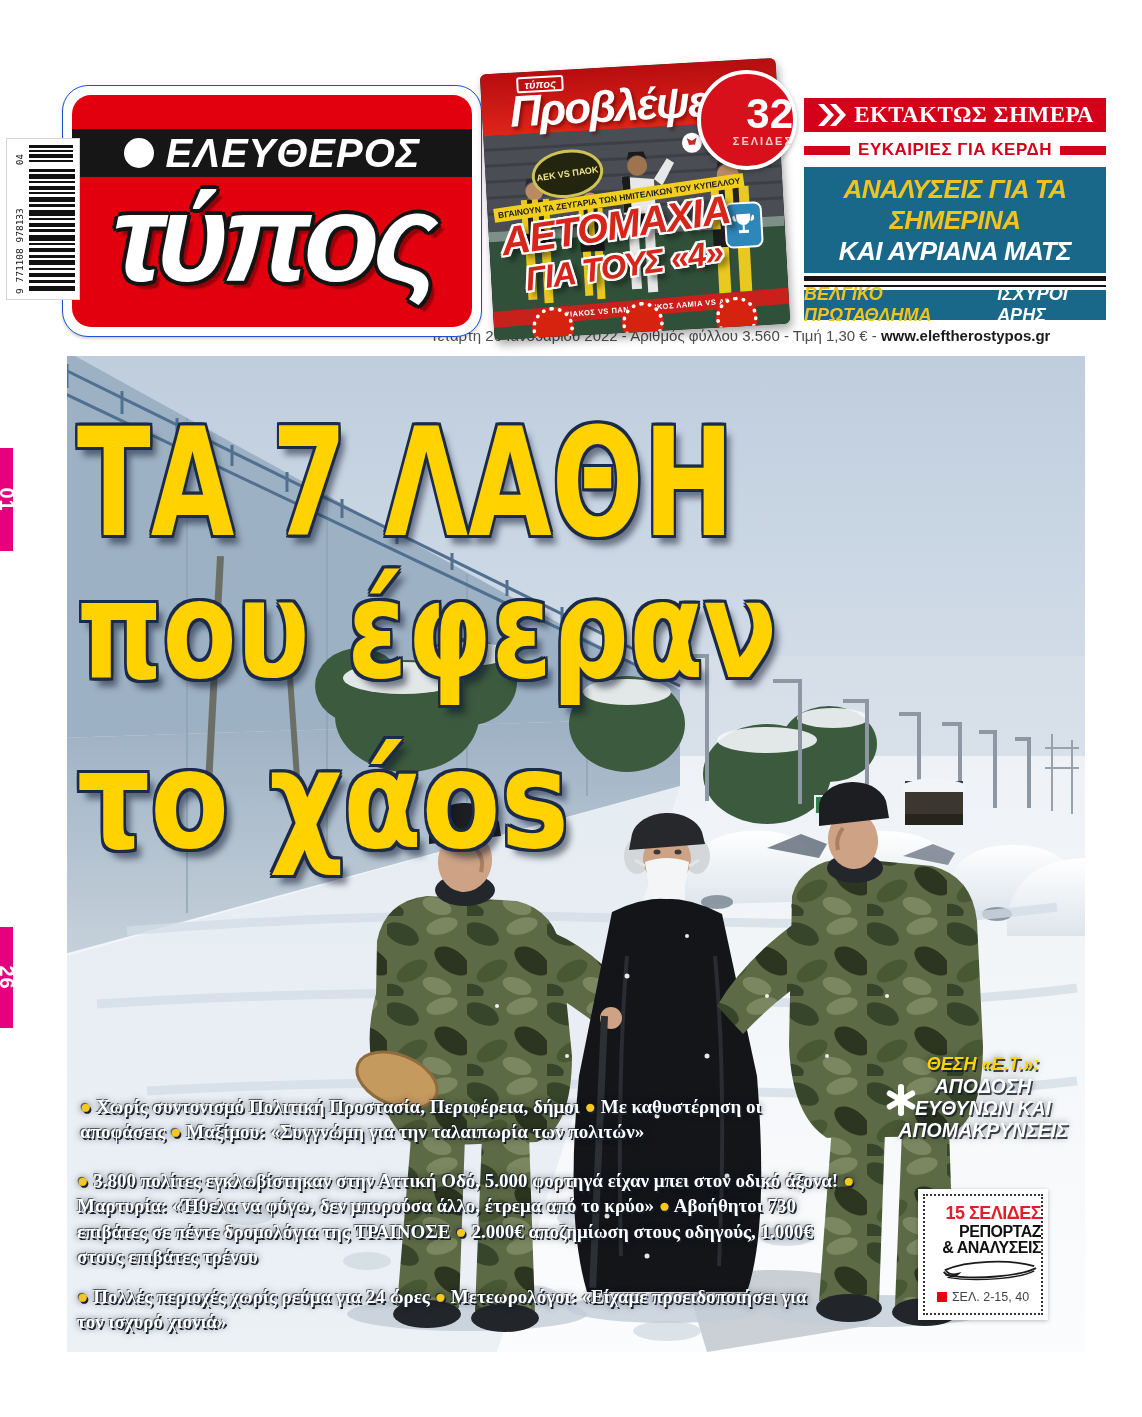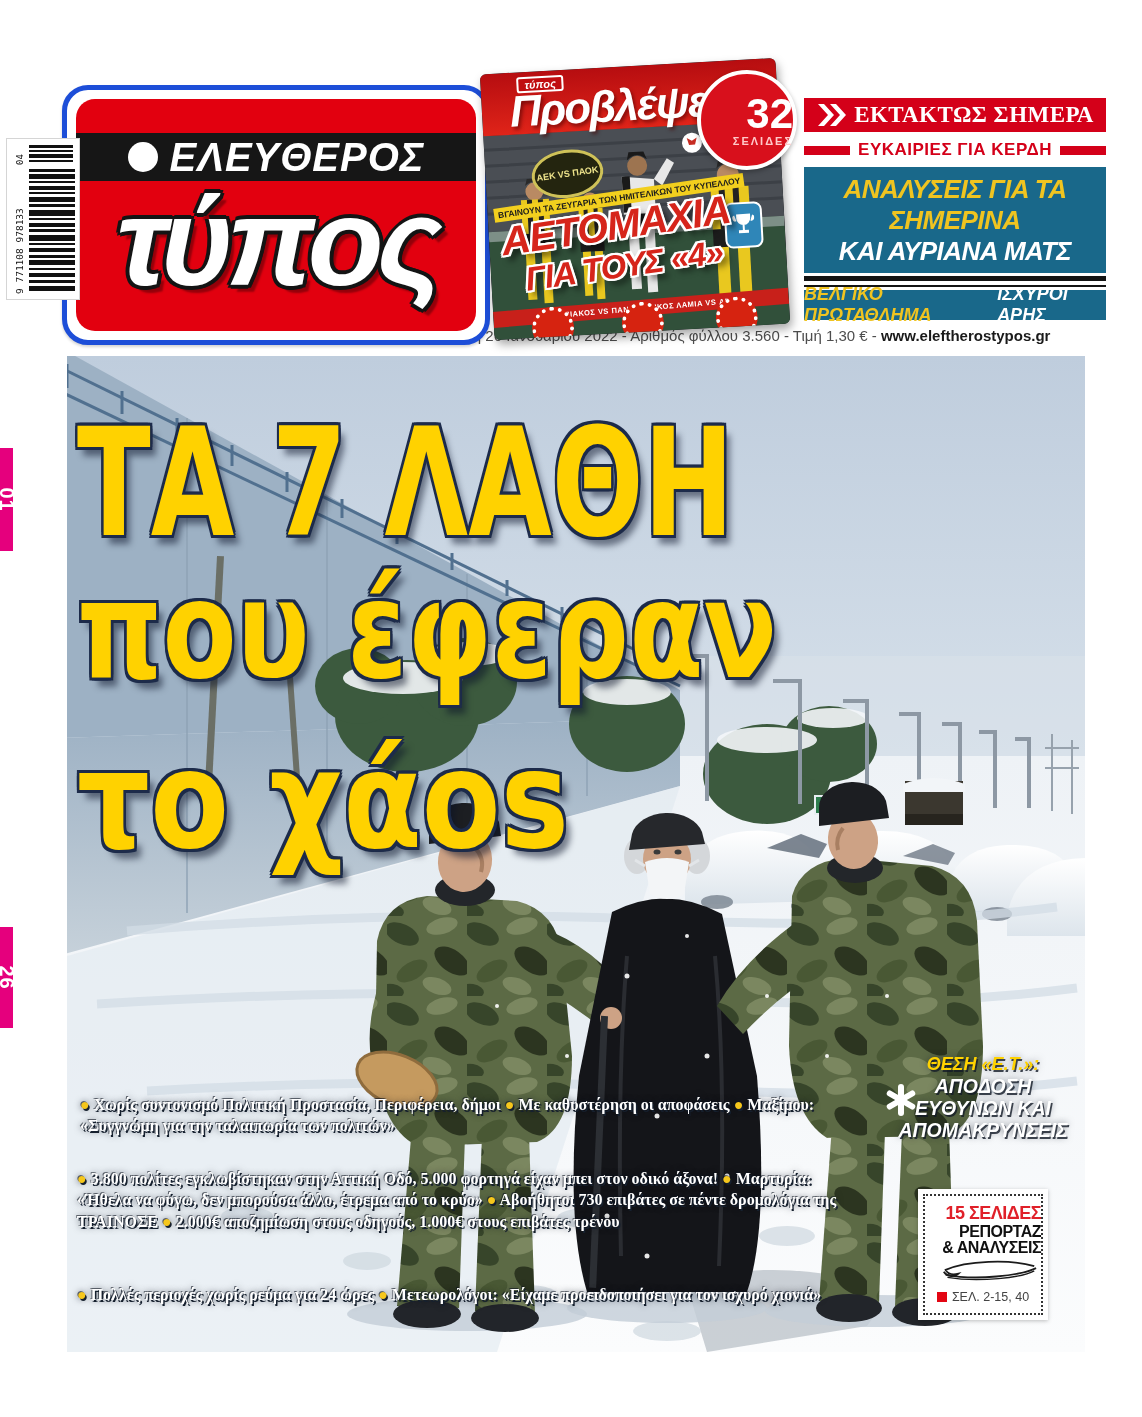--- a/index.html
+++ b/index.html
@@ -1,20 +1,20 @@
 <!DOCTYPE html>
 <html><head>
 <meta charset="utf-8">
 <style>
   html,body{margin:0;padding:0;background:#ffffff;}
   .page{position:relative;width:1142px;height:1417px;background:#fff;overflow:hidden;
         font-family:"Liberation Sans",sans-serif;}
   
   .masthead-card{position:absolute;left:62px;top:85px;width:418px;height:250px;background:#fff;
-    border:5px solid #1d4ed8;border-radius:26px;box-shadow:0 2px 3px rgba(0,0,0,.18);z-index:3;}
+    border:1px solid #1d4ed8;border-radius:26px;box-shadow:0 2px 3px rgba(0,0,0,.18);z-index:3;}
   .masthead-red{position:absolute;inset:9px;background:#e2000f;border-radius:19px;overflow:hidden;}
   .masthead-black{position:absolute;left:0;right:0;top:34px;height:48px;background:#161616;
     display:flex;align-items:center;justify-content:center;gap:12px;}
   .mh-dot{width:30px;height:30px;border-radius:50%;background:#fff;flex:0 0 auto;}
   .mh-top{color:#fff;font-style:italic;font-weight:800;font-size:40px;letter-spacing:1px;}
   .mh-main{position:absolute;left:0;right:0;top:78px;text-align:center;color:#fff;
     font-size:124px;font-weight:800;font-style:italic;letter-spacing:-7px;line-height:1.05;
     text-shadow:4px 0 0 #141414,-4px 0 0 #141414,0 4px 0 #141414,0 -4px 0 #141414,
       3px 3px 0 #141414,-3px 3px 0 #141414,3px -3px 0 #141414,6px 7px 2px rgba(0,0,0,.35);}
   .barcode-card{position:absolute;left:6px;top:138px;width:72px;height:160px;background:#fff;
@@ -91,21 +91,21 @@
   .hl1{top:40px;font-size:150px;transform:scale(.72,1);letter-spacing:0px;}
   .hl2{top:196px;font-size:135px;transform:scale(.80,1);}
   .hl3{top:366px;font-size:135px;transform:scale(.85,1);}
   .side-note{position:absolute;left:818px;top:698px;width:196px;text-align:center;z-index:5;
     font-style:italic;font-weight:800;line-height:1.14;
     text-shadow:1.5px 1.5px 0 rgba(20,28,40,.8),0 0 7px rgba(20,28,40,.55);}
   .side-note .k{color:#ffd200;font-size:18px;}
   .side-note .t{color:#fff;font-size:19.5px;}
   .asterisk{position:absolute;left:-2px;top:28px;}
   .bullets{position:absolute;color:#fff;font-family:"Liberation Serif",serif;font-weight:700;
-    font-size:16px;line-height:1.33;z-index:5;
+    font-size:19px;line-height:1.33;z-index:5;
     text-shadow:1.5px 1.5px 0 #16202e,-1px -1px 0 rgba(12,18,30,.6),0 0 7px rgba(10,16,28,.7);}
   .bullets .dot{color:#f6c71c;}
   .bul1{left:13px;top:738px;width:752px;}
   .bul2{left:10px;top:812px;width:782px;}
   .bul3{left:10px;top:928px;width:752px;}
   
   .rbox{position:absolute;left:851px;top:833px;width:130px;height:131px;background:#fff;
     box-shadow:0 1px 4px rgba(0,0,0,.25);z-index:6;padding:5px;box-sizing:border-box;}
   .rbox-in{border:2px dotted #333;height:100%;box-sizing:border-box;text-align:right;padding-top:7px;}
   .rbox .red{color:#e02029;font-size:18px;font-weight:800;letter-spacing:-.5px;}

